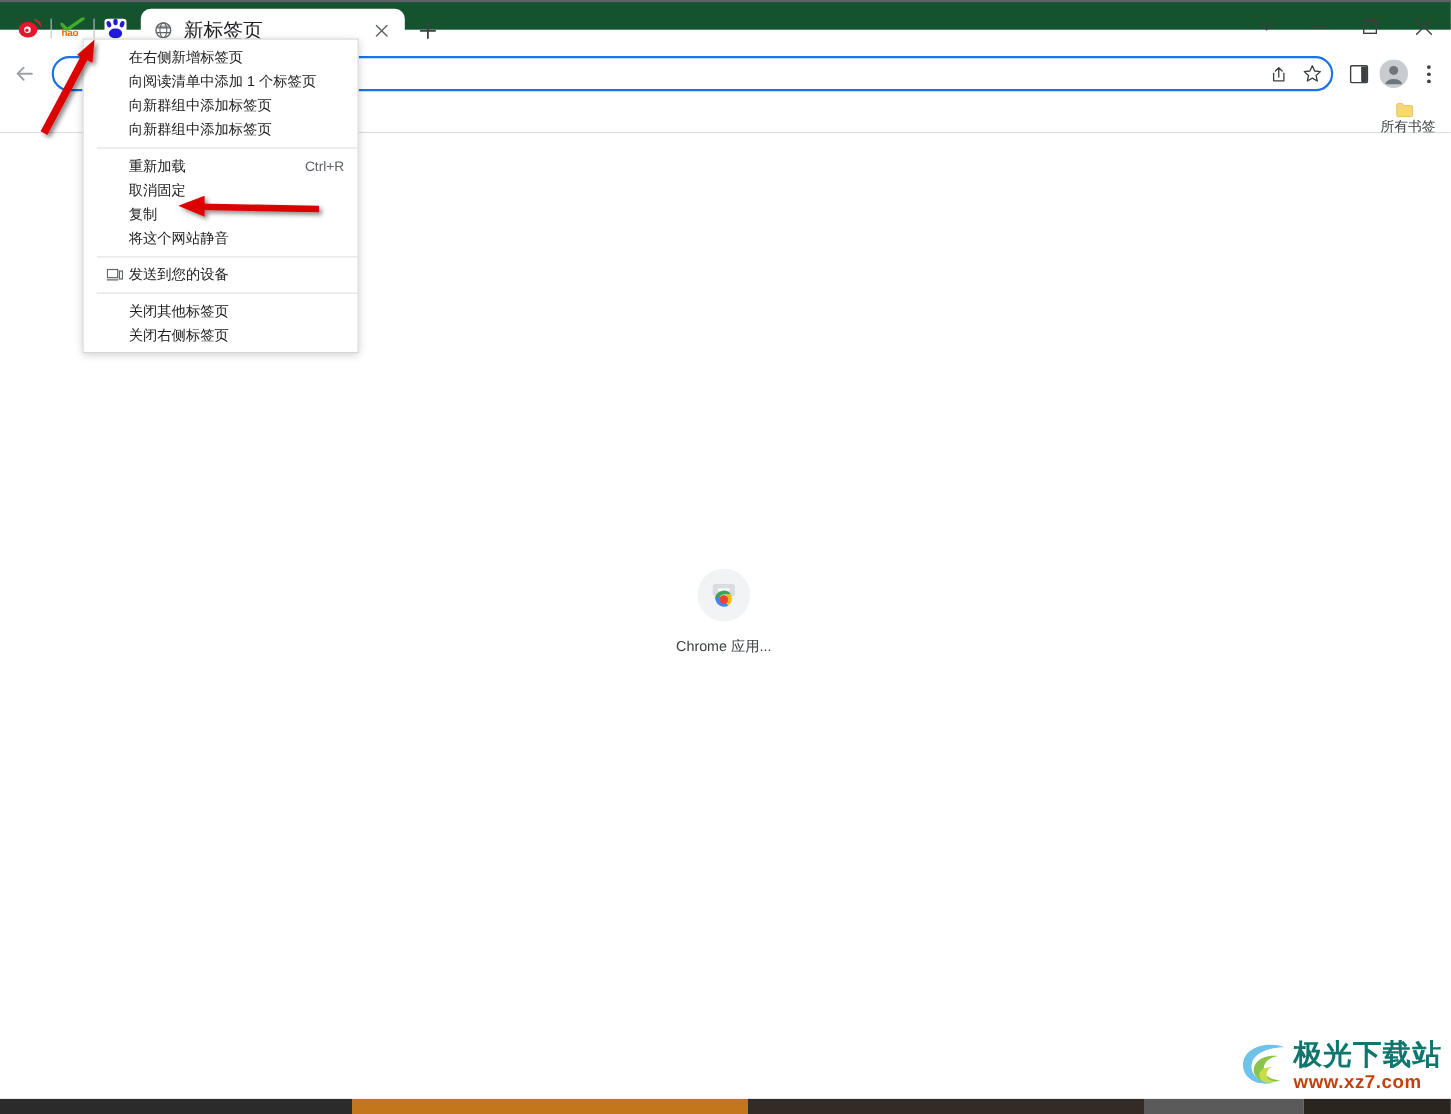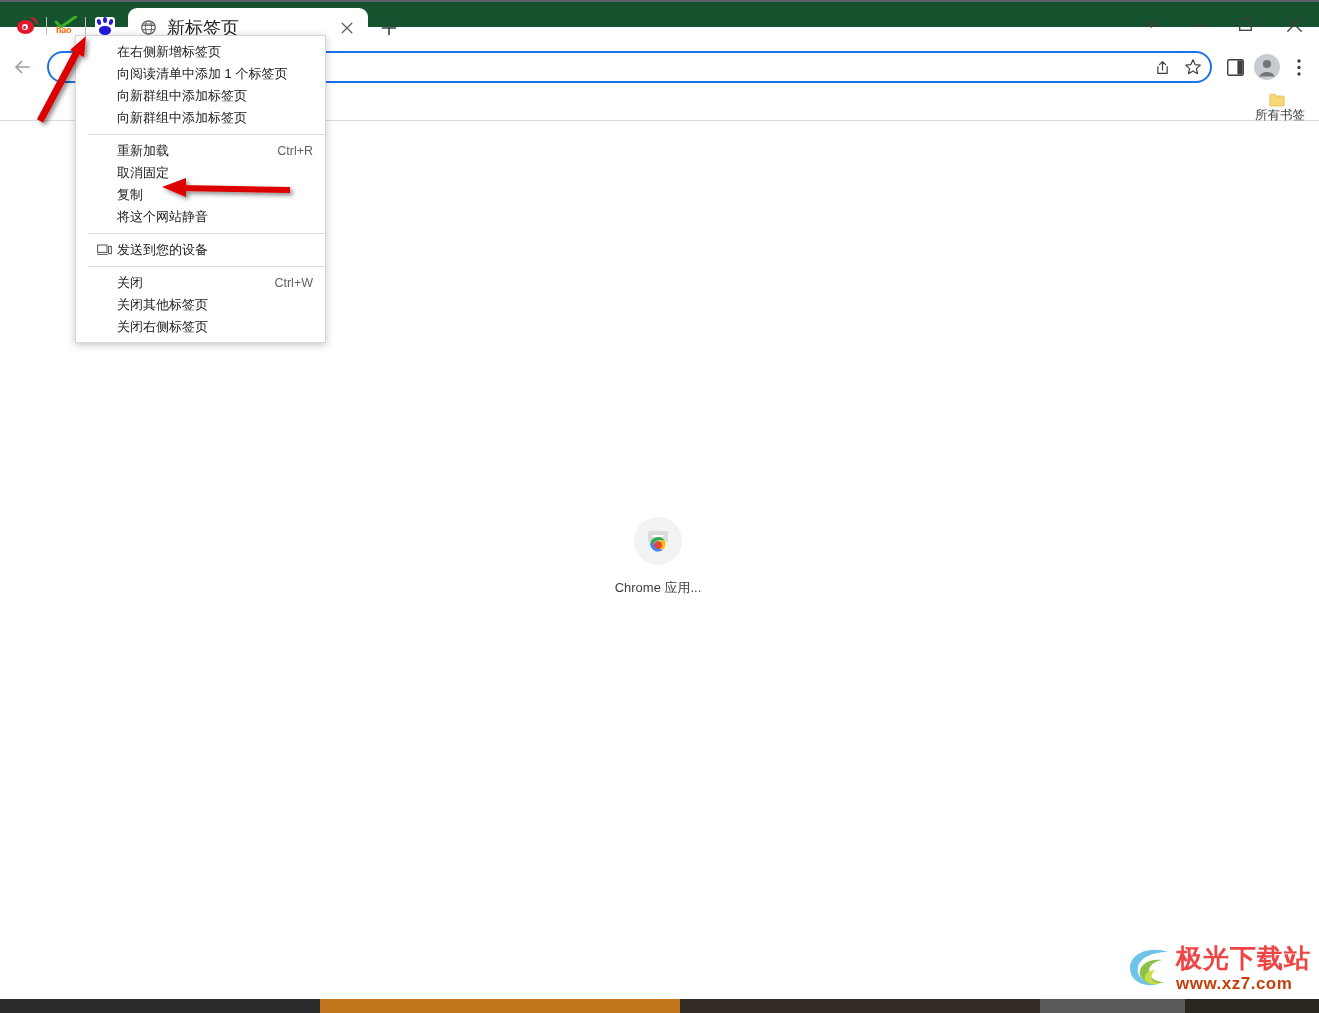--- a/index.html
+++ b/index.html
@@ -273,21 +273,21 @@
   }
 
   
   .watermark {
     position: absolute; right: 8px; bottom: 21px;
     display: flex; align-items: center;
     z-index: 60;
   }
   .wm-text { display: flex; flex-direction: column; line-height: 1; }
   .wm-line1 {
-    font-size: 26px; font-weight: bold; color: #ef4444;
+    font-size: 26px; font-weight: bold; color: #0f766e;
     letter-spacing: 1px;
   }
   .wm-line2 {
     font-size: 17px; font-weight: bold; color: #c2410c;
     margin-top: 4px; letter-spacing: 0.5px;
   }
 
   
   .taskbar {
     position: absolute; left: 0; bottom: 0;
@@ -509,24 +509,20 @@
           </svg>
         </span>
         <span class="mlabel">发送到您的设备</span>
       </div>
     </div>
 
     <div class="msep"></div>
 
     <div>
       <div class="mi">
-        <span class="mlabel">关闭</span>
-        <span class="maccel">Ctrl+W</span>
-      </div>
-      <div class="mi">
         <span class="mlabel">关闭其他标签页</span>
       </div>
       <div class="mi">
         <span class="mlabel">关闭右侧标签页</span>
       </div>
     </div>
 
   </div>
 
   <svg class="annot">

